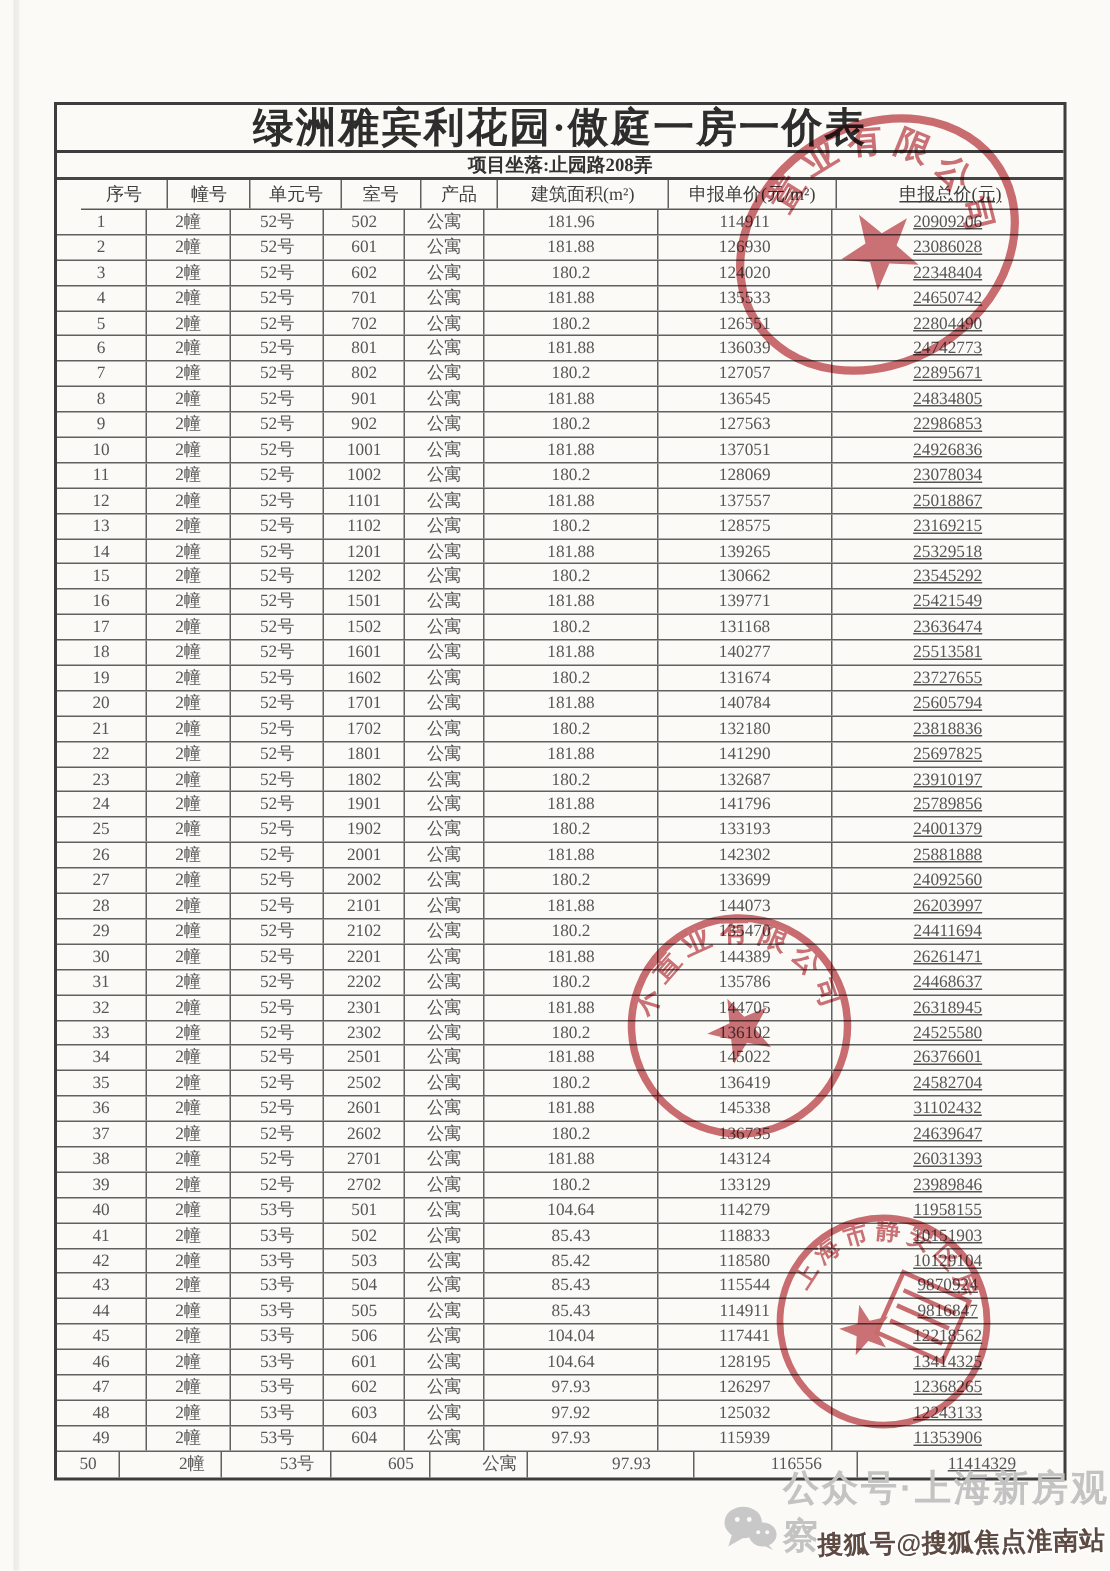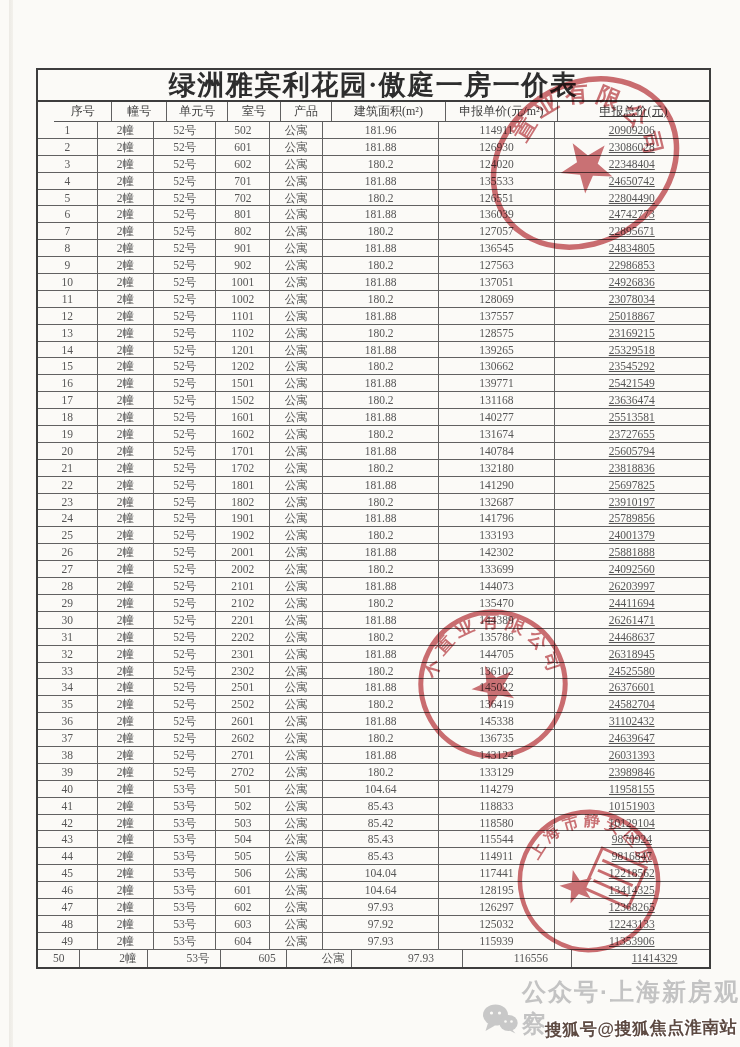--- a/index.html
+++ b/index.html
@@ -65,20 +65,21 @@
 <div class="scan-edge"></div>
 
 <svg width="0" height="0" style="position:absolute" aria-hidden="true">
   <defs>
     <path id="star5" d="M0,-26 L6.1,-8.4 L24.7,-8 L9.9,3.2 L15.3,21 L0,10.4 L-15.3,21 L-9.9,3.2 L-24.7,-8 L-6.1,-8.4 Z"></path>
   </defs>
 </svg>
 
 <div class="tablewrap">
   <div class="t-title">绿洲雅宾利花园·傲庭一房一价表</div>
+  <div class="t-subtitle">项目坐落:止园路208弄</div>
   <div class="thead">
     <div class="td c0">序号</div>
     <div class="td c1">幢号</div>
     <div class="td c2">单元号</div>
     <div class="td c3">室号</div>
     <div class="td c4">产品</div>
     <div class="td c5">建筑面积(m²)</div>
     <div class="td c6">申报单价(元/m²)</div>
     <div class="td c7">申报总价(元)</div>
   </div>

